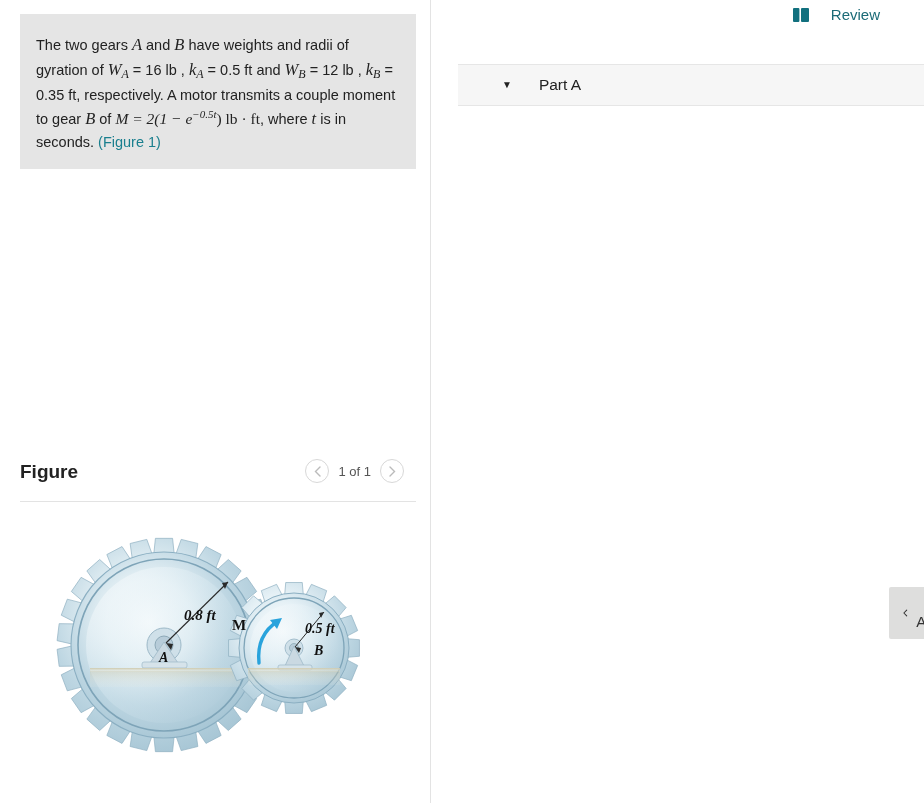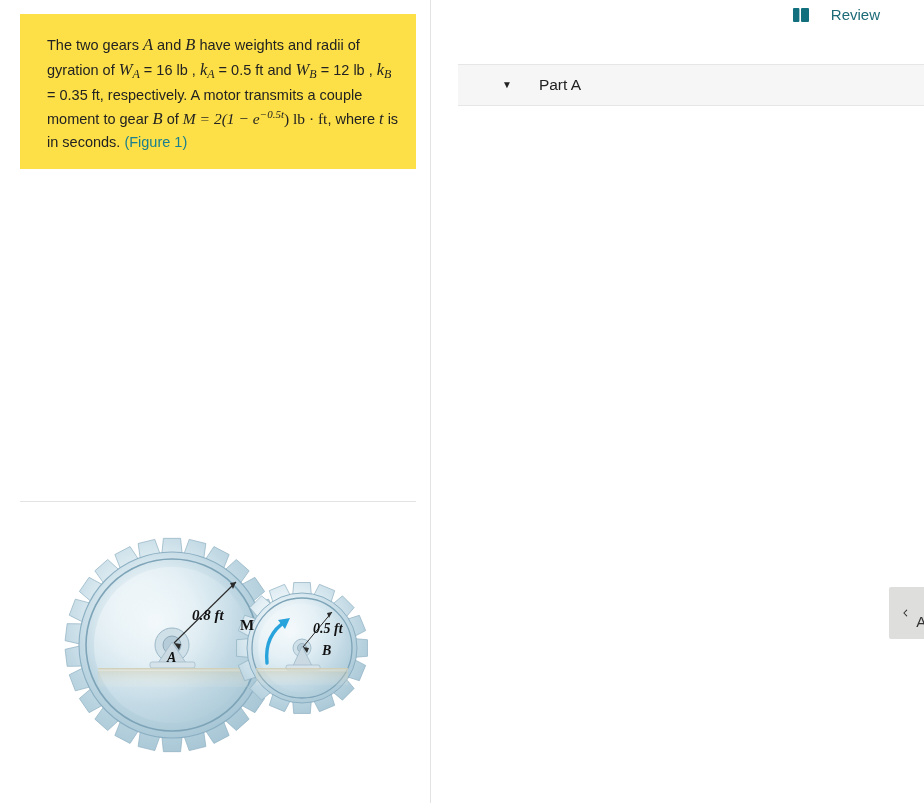--- a/index.html
+++ b/index.html
@@ -16,22 +16,22 @@
   .v-divider {
     position: absolute; left: 430px; top: 0;
     width: 1px; height: 803px; background: #e3e3e3;
   }
 
   
   .left-panel { position: absolute; left: 0; top: 0; width: 430px; height: 803px; }
 
   .problem-box {
     position: absolute; left: 20px; top: 14px; width: 396px;
-    background: #fde047;
-    padding: 18px 16px 16px 27px;
+    background: #e5e5e5;
+    padding: 18px 16px 16px 16px;
     font-size: 14.5px; line-height: 1.52; color: #222;
   }
   .problem-box p { margin: 0; }
   .mi { font-family: "Liberation Serif", serif; font-style: italic; font-size: 16.5px; }
   .msub { font-family: "Liberation Serif", serif; font-style: italic; font-size: 12px;
           vertical-align: -0.28em; }
   .msup { font-family: "Liberation Serif", serif; font-style: italic; font-size: 11px;
           vertical-align: 0.55em; }
   .mrm { font-family: "Liberation Serif", serif; font-style: normal; font-size: 15.5px; }
   .lnk { color: #1a7f8e; text-decoration: none; cursor: pointer; }
@@ -50,21 +50,21 @@
     border: 1px solid #d8d8d8; background: #fff;
     display: flex; align-items: center; justify-content: center;
     color: #b3b3b3; font-size: 11px; cursor: pointer;
   }
   .pg-count { font-size: 13px; color: #555; }
   .figure-rule {
     position: absolute; left: 20px; top: 501px; width: 396px; height: 1px; background: #e3e3e3;
   }
 
   
-  .figure-wrap { position: absolute; left: 24px; top: 520px; width: 396px; height: 270px; }
+  .figure-wrap { position: absolute; left: 16px; top: 520px; width: 396px; height: 270px; }
 
   
   .right-panel { position: absolute; left: 431px; top: 0; width: 493px; height: 803px; }
 
   .review-row {
     position: absolute; right: 44px; top: 6px;
     display: flex; align-items: center; gap: 22px; cursor: pointer;
   }
   .review-label { font-size: 15px; color: #1c6b77; }
 
@@ -93,20 +93,36 @@
 
   <div class="left-panel">
 
     <div class="problem-box">
       <p>
         <span>The two gears </span><span class="mi">A</span><span> and </span><span class="mi">B</span><span> have weights and radii of gyration of </span><span class="mi">W</span><span class="msub">A</span><span> = 16  lb </span><span>,  </span><span class="mi">k</span><span class="msub">A</span><span> = 0.5 ft</span><span> and </span><span class="mi">W</span><span class="msub">B</span><span> = 12  lb </span><span>,</span>
         <span class="mi">k</span><span class="msub">B</span><span> = 0.35 ft</span><span>, respectively. A motor transmits a couple moment to gear </span><span class="mi">B</span><span> of </span><span class="mrm" style="font-style:italic">M = 2(1 − e</span><span class="msup">−0.5t</span><span class="mrm">) lb · ft</span><span>, where </span><span class="mi">t</span><span> is in seconds. </span><span class="lnk">(Figure 1)</span>
       </p>
     </div>
 
+    <div class="figure-header">
+      <div class="figure-title">Figure</div>
+      <div class="fig-pager">
+        <div class="pg-btn">
+          <svg width="7" height="11" viewBox="0 0 7 11">
+            <path d="M6 1 L1.5 5.5 L6 10" stroke="#bbb" stroke-width="1.4" fill="none" stroke-linecap="round"></path>
+          </svg>
+        </div>
+        <div class="pg-count">1 of 1</div>
+        <div class="pg-btn">
+          <svg width="7" height="11" viewBox="0 0 7 11">
+            <path d="M1 1 L5.5 5.5 L1 10" stroke="#bbb" stroke-width="1.4" fill="none" stroke-linecap="round"></path>
+          </svg>
+        </div>
+      </div>
+    </div>
     <div class="figure-rule"></div>
 
     <div class="figure-wrap">
       <svg width="396" height="270" viewBox="0 0 396 270">
         <defs>
           <radialGradient id="gA" cx="42%" cy="38%" r="72%">
             <stop offset="0%" stop-color="#ffffff"></stop>
             <stop offset="32%" stop-color="#e8f2f6"></stop>
             <stop offset="62%" stop-color="#bdd6e2"></stop>
             <stop offset="100%" stop-color="#9fc0d0"></stop>

